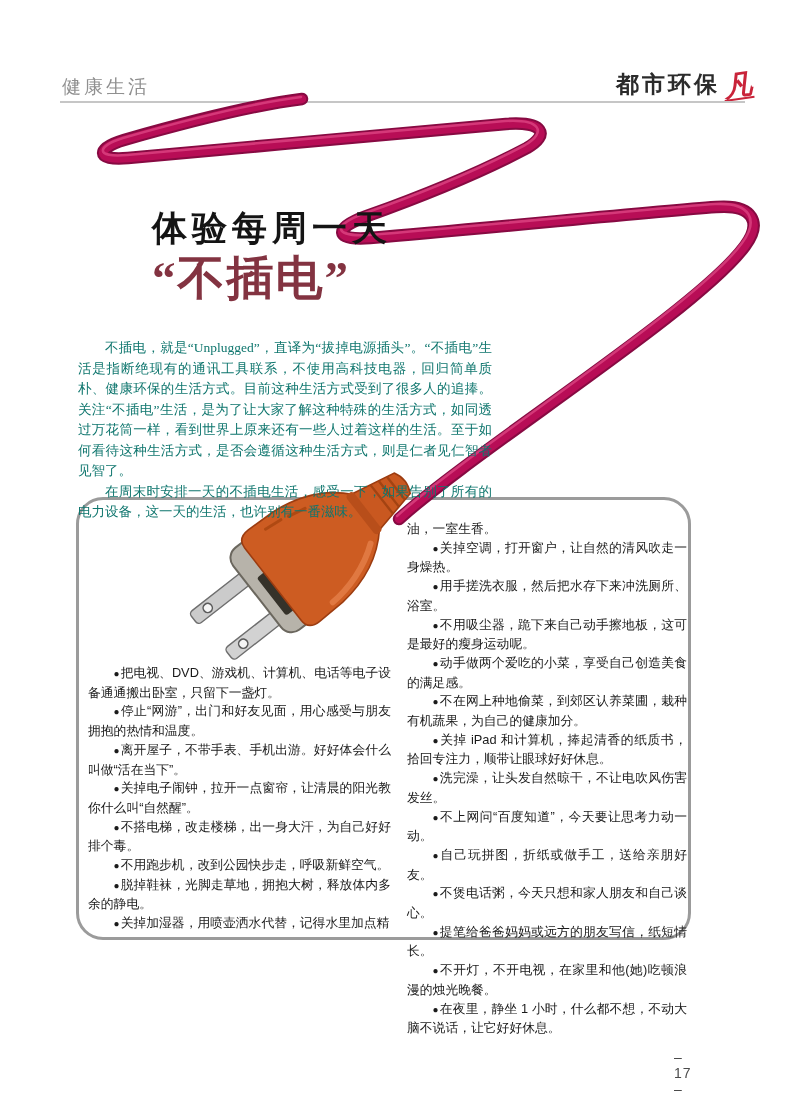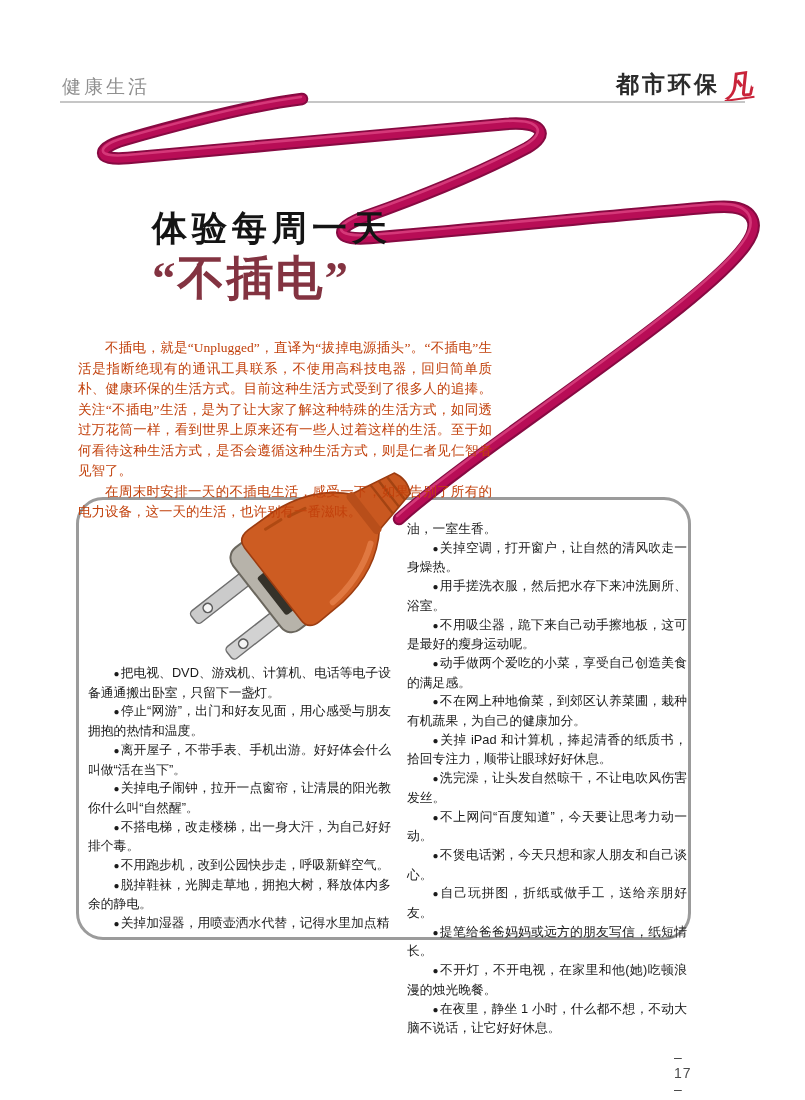--- a/index.html
+++ b/index.html
@@ -27,21 +27,21 @@
     background:#c6c6c6;
   }
   
   .headline { position:absolute; left:152px; top:196px; font-family:"Liberation Serif", serif; }
   .headline-l1 { font-size:35px; font-weight:bold; color:#141414; letter-spacing:5px; line-height:42px; }
   .headline-l2 { font-size:47px; font-weight:bold; color:#833341; letter-spacing:2px; line-height:54px; margin-top:1px; }
   
   .intro {
     position:absolute; left:78px; top:326px; width:414px;
     font-family:"Liberation Serif", serif; font-size:13.5px; line-height:20.5px;
-    color:#c2410c; text-align:justify;
+    color:#0f766e; text-align:justify;
   }
   .intro p { margin:0; text-indent:2em; }
   
   .tips-box {
     position:absolute; left:76px; top:497px; width:615px; height:443px;
     box-sizing:border-box; border:3px solid #9b9b9b; border-radius:27px;
     background:#ffffff;
   }
   .tip-col {
     position:absolute; font-size:12.8px; line-height:18.7px; color:#1a1a1a;
@@ -130,22 +130,22 @@
     <div class="tip-col tip-col-right" id="col-right">
         <p class="tip cont"><span>油，一室生香。</span></p>
         <p class="tip"><span class="bullet">●</span><span>关掉空调，打开窗户，让自然的清风吹走一身燥热。</span></p>
         <p class="tip"><span class="bullet">●</span><span>用手搓洗衣服，然后把水存下来冲洗厕所、浴室。</span></p>
         <p class="tip"><span class="bullet">●</span><span>不用吸尘器，跪下来自己动手擦地板，这可是最好的瘦身运动呢。</span></p>
         <p class="tip"><span class="bullet">●</span><span>动手做两个爱吃的小菜，享受自己创造美食的满足感。</span></p>
         <p class="tip"><span class="bullet">●</span><span>不在网上种地偷菜，到郊区认养菜圃，栽种有机蔬果，为自己的健康加分。</span></p>
         <p class="tip"><span class="bullet">●</span><span>关掉 iPad 和计算机，捧起清香的纸质书，拾回专注力，顺带让眼球好好休息。</span></p>
         <p class="tip"><span class="bullet">●</span><span>洗完澡，让头发自然晾干，不让电吹风伤害发丝。</span></p>
         <p class="tip"><span class="bullet">●</span><span>不上网问“百度知道”，今天要让思考力动一动。</span></p>
+        <p class="tip"><span class="bullet">●</span><span>自己玩拼图，折纸或做手工，送给亲朋好友。</span></p>
         <p class="tip"><span class="bullet">●</span><span>不煲电话粥，今天只想和家人朋友和自己谈心。</span></p>
-        <p class="tip"><span class="bullet">●</span><span>自己玩拼图，折纸或做手工，送给亲朋好友。</span></p>
         <p class="tip"><span class="bullet">●</span><span>提笔给爸爸妈妈或远方的朋友写信，纸短情长。</span></p>
         <p class="tip"><span class="bullet">●</span><span>不开灯，不开电视，在家里和他(她)吃顿浪漫的烛光晚餐。</span></p>
         <p class="tip"><span class="bullet">●</span><span>在夜里，静坐 1 小时，什么都不想，不动大脑不说话，让它好好休息。</span></p>
       </div>
 
     <div class="page-number">– 17 –</div>
   </div>
 
 </div>
 

